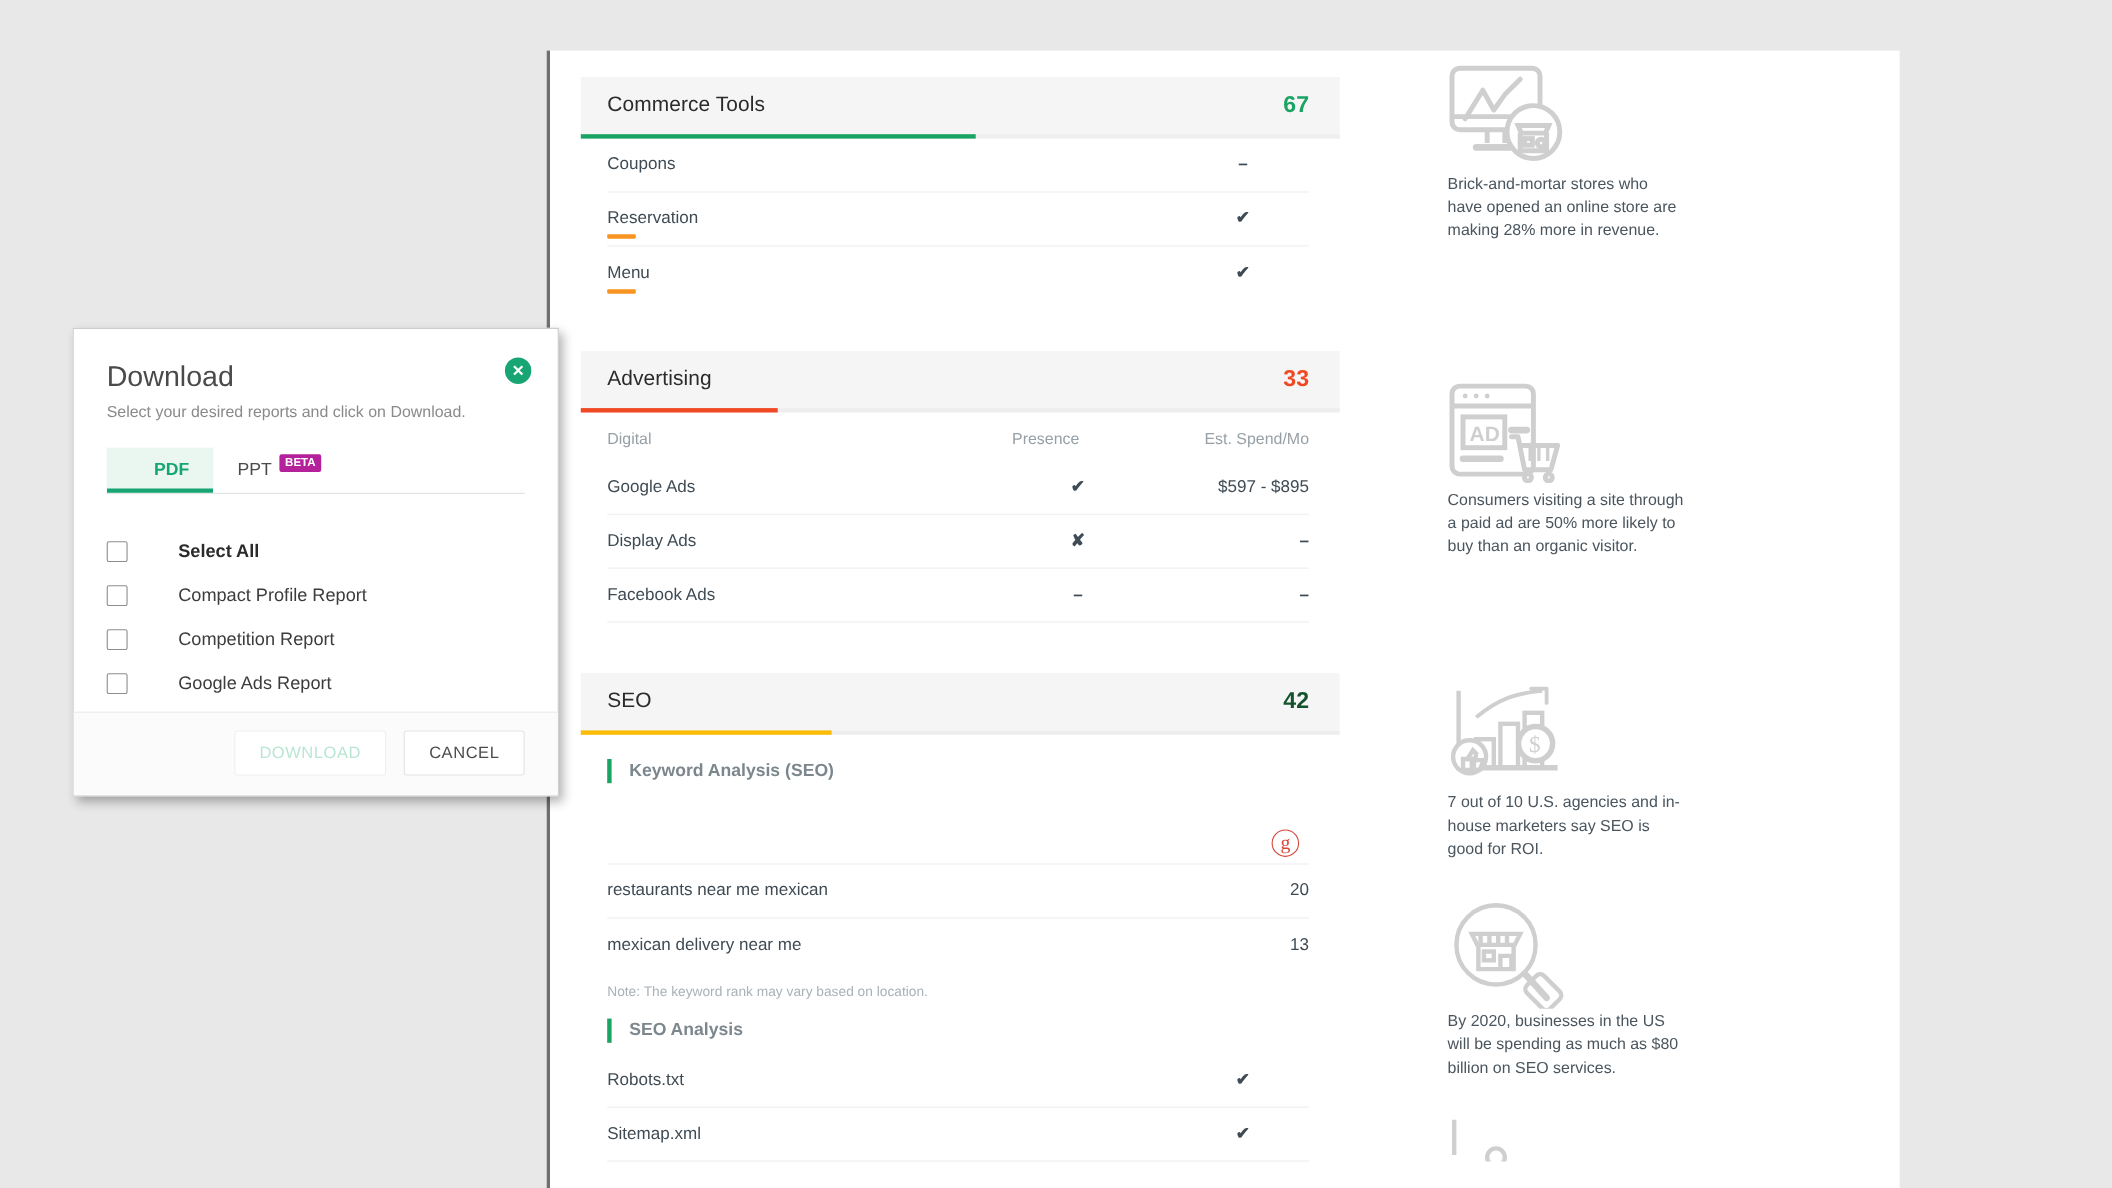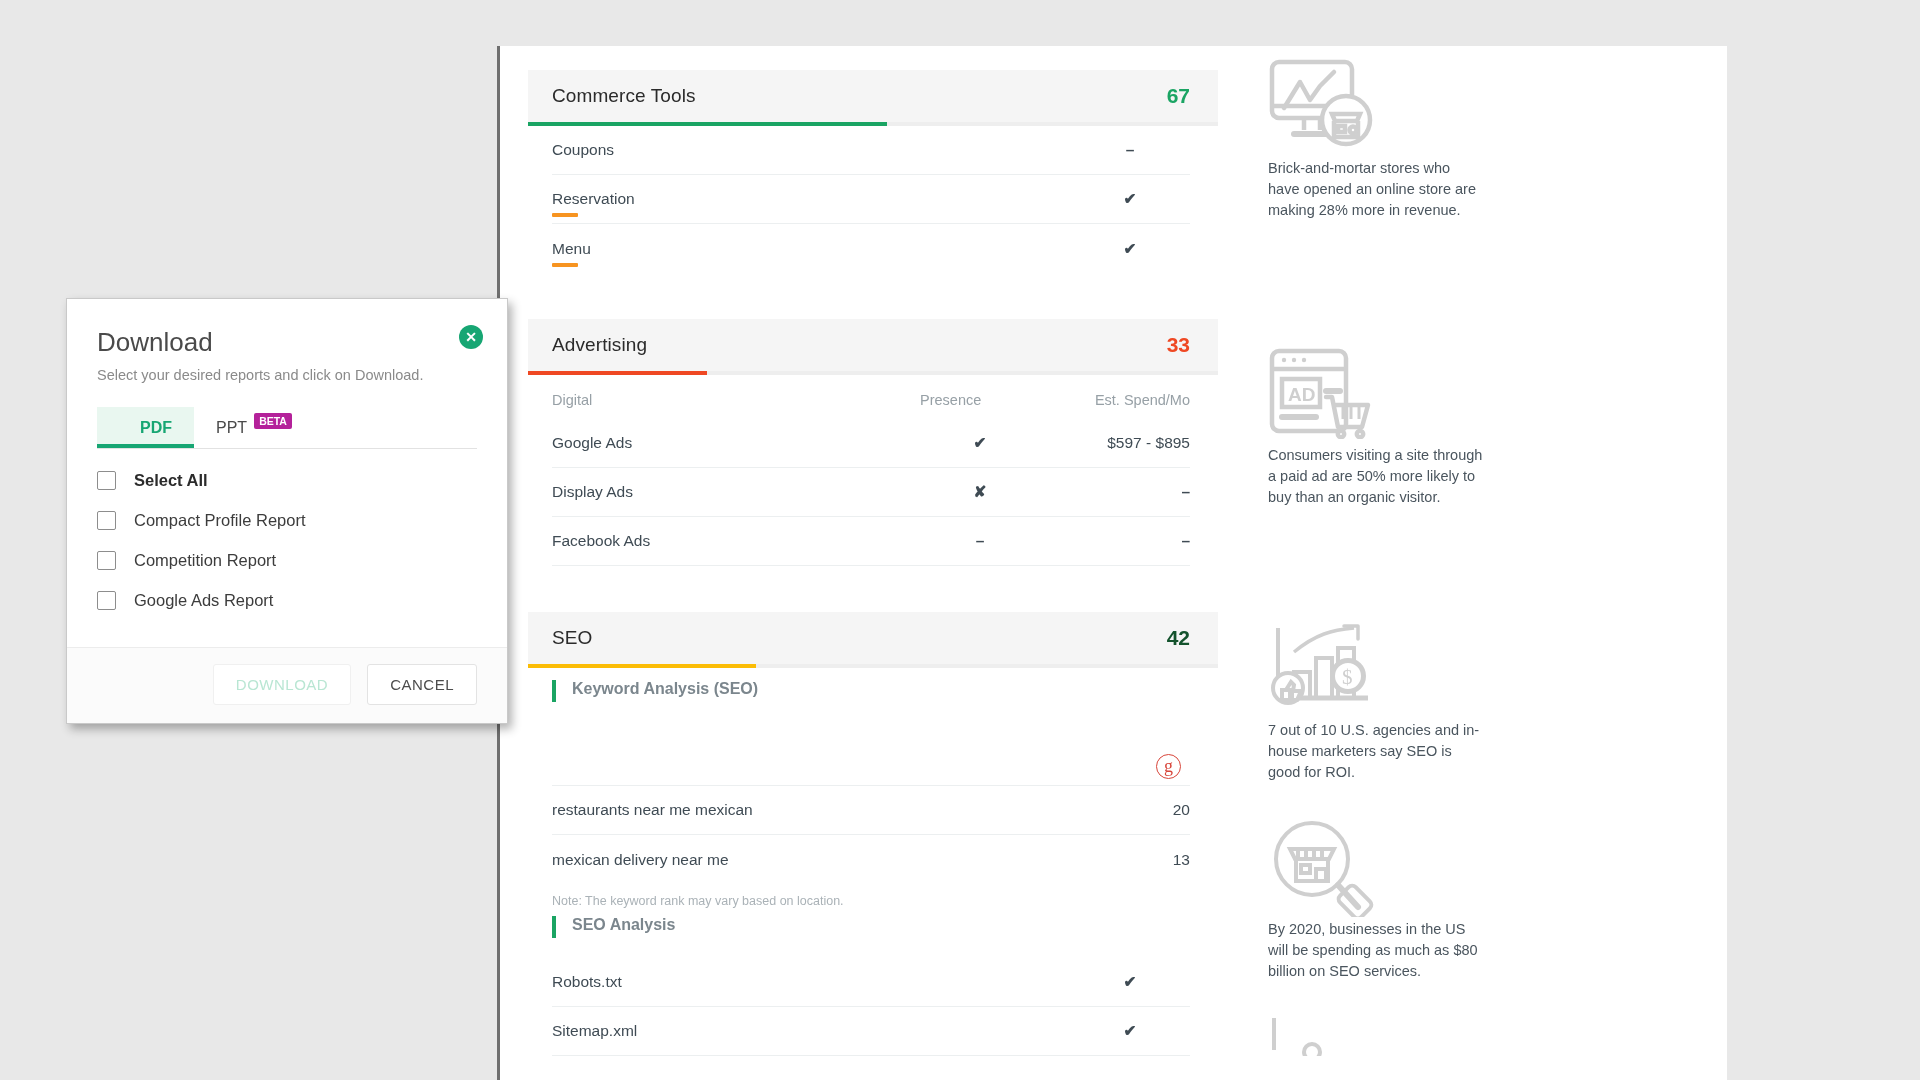--- a/index.html
+++ b/index.html
@@ -77,21 +77,21 @@
     height: 44px;
     font-size: 14.5px; color: #97a0a6;
     padding-top: 6px;
   }
   .colhead .spacer { flex: 1 1 auto; }
   .colhead .cell { width: 120px; text-align: left; }
   .colhead .cell.right { text-align: right; width: 150px; }
 
   
   .subhead {
-    display: flex; 
+    display: flex; align-items: center;
     height: 42px; margin-top: 12px;
     font-size: 16px; font-weight: bold; color: #7b868d;
   }
   .subhead .bar {
     width: 4px; height: 22px; background: #1aa463;
     margin-right: 16px; flex: 0 0 auto;
   }
   .note { font-size: 12.5px; color: #aab2b7; padding: 10px 0 4px 0; }
 
   
@@ -104,21 +104,21 @@
     margin-right: 9px; margin-bottom: 6px;
   }
   .info-item { margin-bottom: 10px; }
   .ill { height: 104px; display:flex; align-items:center; }
   .info-text {
     font-size: 14.5px; line-height: 1.45; color: #4a555e;
     width: 215px;
   }
 
   
-  .body-split { display: flex; }
+  .body-split { display: flex; gap: 48px; }
   .body-left { width: 690px; flex: 0 0 690px; }
   .body-right { flex: 1 1 auto; padding-left: 50px; padding-top: 8px; }
 
   
   .modal {
     position: absolute;
     left: 66px; top: 298px;
     width: 442px;
     background: #ffffff;
     border: 1px solid #c9c9c9;
@@ -147,21 +147,21 @@
     background: #e9f7f0; color: #17a673; font-weight: 600;
     box-shadow: inset 0 -4px 0 0 #17a673;
     padding-left: 43px;
   }
   .beta {
     background: #b4219a; color: #fff; font-size: 10.5px; font-weight: bold;
     padding: 2px 5px; border-radius: 2px; margin-left: 7px;
     position: relative; top: -7px;
   }
   .opts { padding: 22px 30px 16px 30px; }
-  .opt { display: flex; align-items: flex-start; height: 40px; cursor: pointer; }
+  .opt { display: flex; align-items: flex-end; height: 40px; cursor: pointer; gap: 28px; }
   .cbx {
     width: 19px; height: 19px; border: 1.6px solid #8d8d8d;
     background: #fff; border-radius: 2px; margin-right: 18px; flex:0 0 auto;
   }
   .opt-lbl { font-size: 16.5px; color: #3c3c3c; }
   .opt.select-all .opt-lbl { font-weight: bold; color: #2b2b2b; }
   .modal-foot {
     border-top: 1px solid #ececec;
     background: #fbfbfb;
     padding: 16px 30px 18px 30px;

